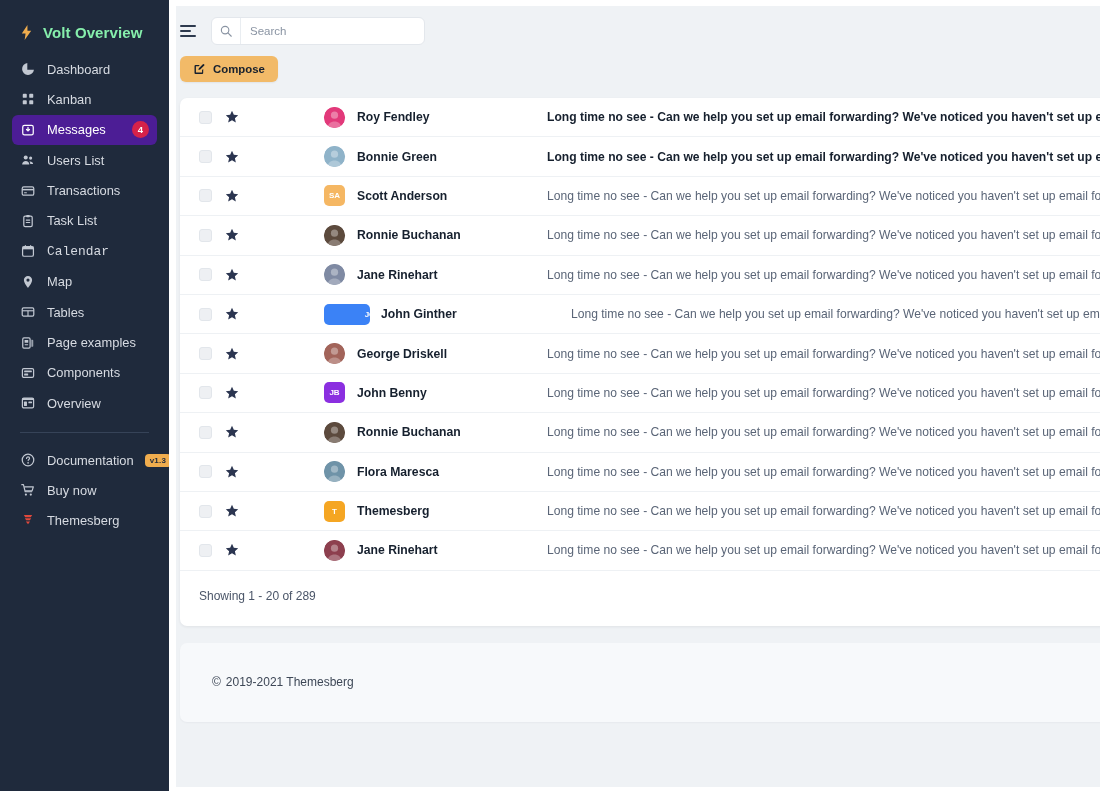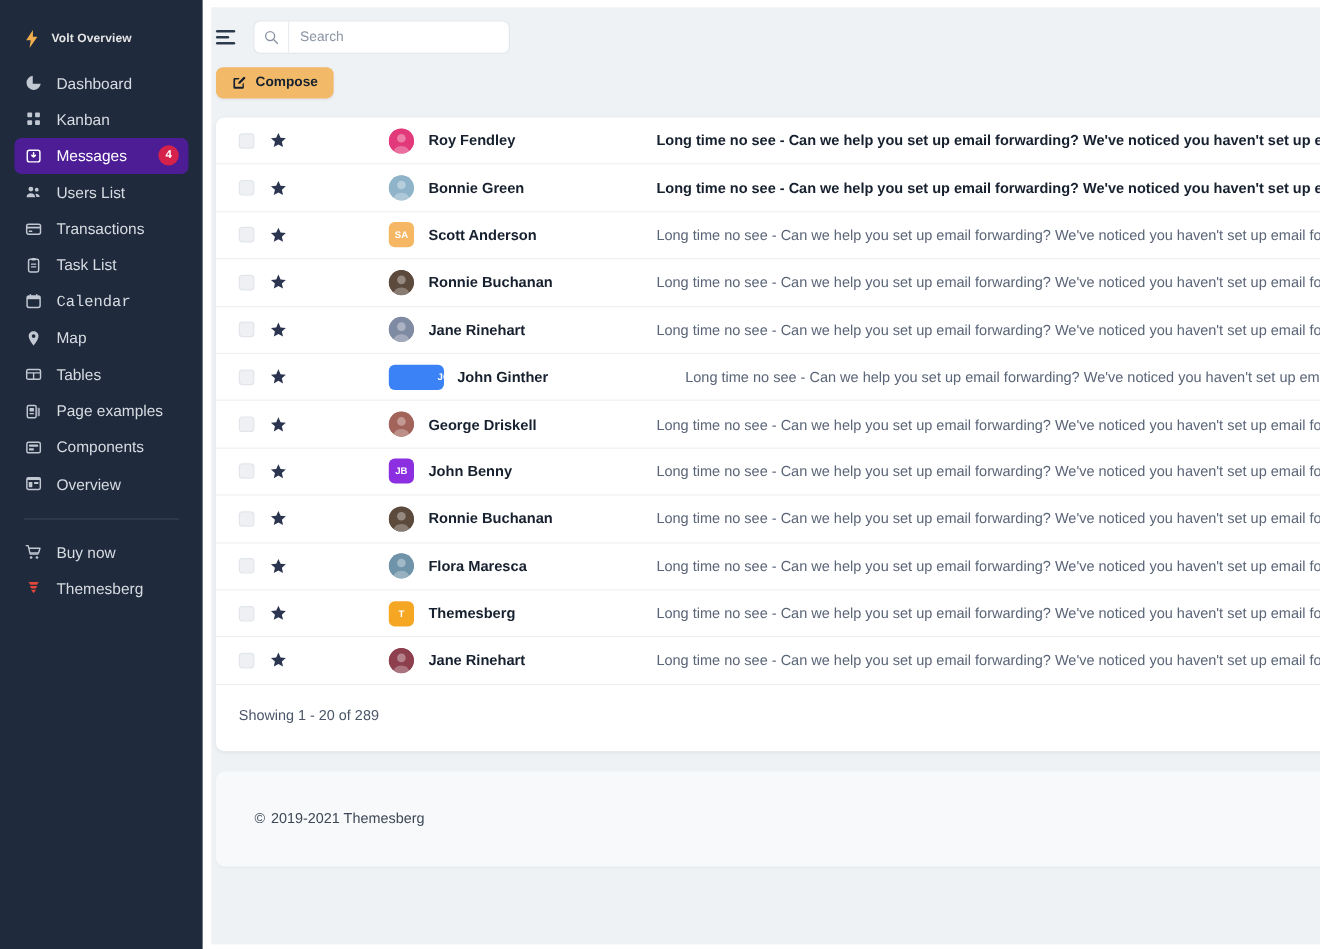--- a/index.html
+++ b/index.html
@@ -15,21 +15,21 @@
   .sidebar {
     width: 169px; height: 791px; flex: 0 0 169px;
     background: #1f2a3c;
     padding: 0 12px;
     overflow: hidden;
     position: relative;
   }
   .brand {
     display: flex; align-items: center; gap: 10px;
     height: 44px; padding: 0 8px; margin-top: 10px;
-    color: #e5e5e5; font-size: 10px; font-weight: 600;
+    color: #86efac; font-size: 15px; font-weight: 600;
     letter-spacing: .1px;
   }
   .brand .bolt { color: #f0ad4e; font-size: 14px; line-height: 1; }
   .nav-item {
     display: flex; align-items: center; gap: 11px;
     height: 30px; padding: 0 8px; margin-bottom: 0px;
     color: #d7dbe2; font-size: 12.9px; font-weight: 500;
     border-radius: 6px; cursor: pointer; white-space: nowrap;
   }
   .nav-item.active { background: #4c1d95; color:#ffffff; }
@@ -289,20 +289,31 @@
               <rect x="1.6" y="2.4" width="12.8" height="2.2"></rect>
               <rect x="3.4" y="6.4" width="3.4" height="5" rx=".6"></rect>
               <rect x="8.4" y="6.4" width="4.2" height="2" rx=".6"></rect>
             </svg>
           </span>
           <span class="lbl">Overview</span>
         </div>
       </div>
     <div class="nav-sep"></div>
     <div id="nav-secondary">
+        <div class="nav-item">
+          <span class="ico">
+            <svg width="14" height="14" viewBox="0 0 16 16" fill="currentColor">
+              <circle cx="8" cy="8" r="6.6" fill="none" stroke="currentColor" stroke-width="1.4"></circle>
+              <path d="M6.3 6.2c0-1 .8-1.7 1.8-1.7s1.7.7 1.7 1.6c0 1.3-1.6 1.3-1.6 2.6" fill="none" stroke="currentColor" stroke-width="1.3" stroke-linecap="round"></path>
+              <circle cx="8.1" cy="11.3" r=".95"></circle>
+            </svg>
+          </span>
+          <span class="lbl">Documentation</span>
+          <span class="nav-badge ver">v1.3</span>
+        </div>
         <div class="nav-item">
           <span class="ico">
             <svg width="14" height="14" viewBox="0 0 16 16" fill="currentColor">
               <path d="M.9 1.9h1.9l2 8.1h7.3" fill="none" stroke="currentColor" stroke-width="1.35" stroke-linecap="round" stroke-linejoin="round"></path>
               <path d="M3.7 4.4h10.4l-1.4 4.5H4.8" fill="none" stroke="currentColor" stroke-width="1.35" stroke-linejoin="round"></path>
               <circle cx="5.6" cy="13.2" r="1.25"></circle>
               <circle cx="11.2" cy="13.2" r="1.25"></circle>
             </svg>
           </span>
           <span class="lbl">Buy now</span>

